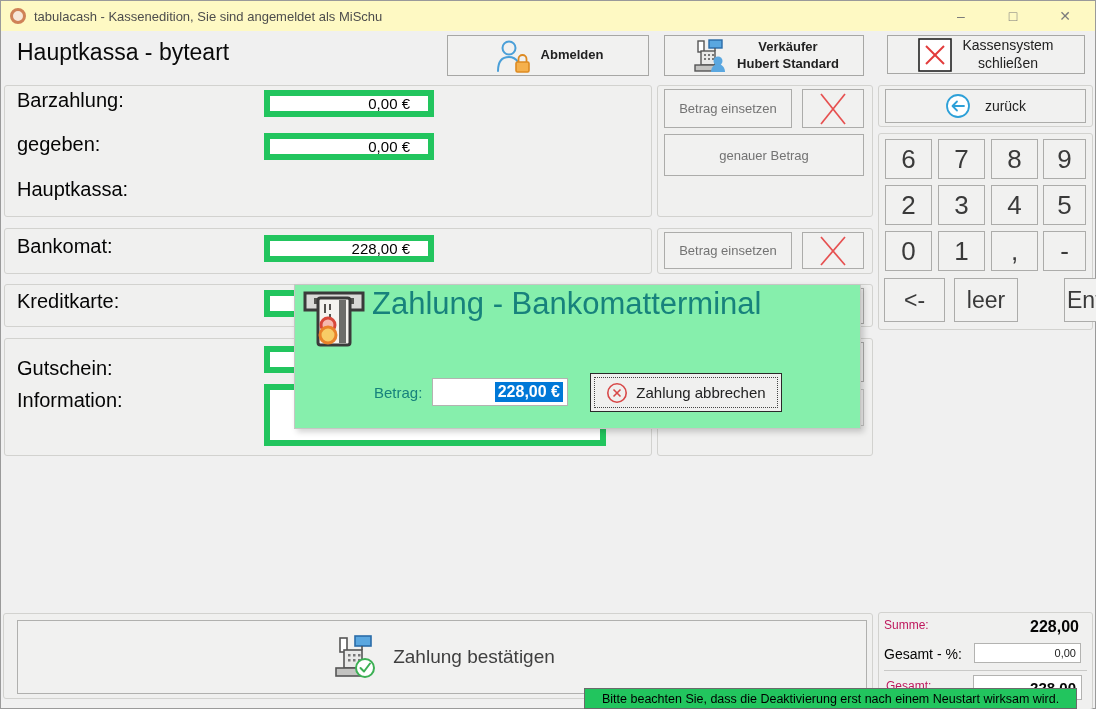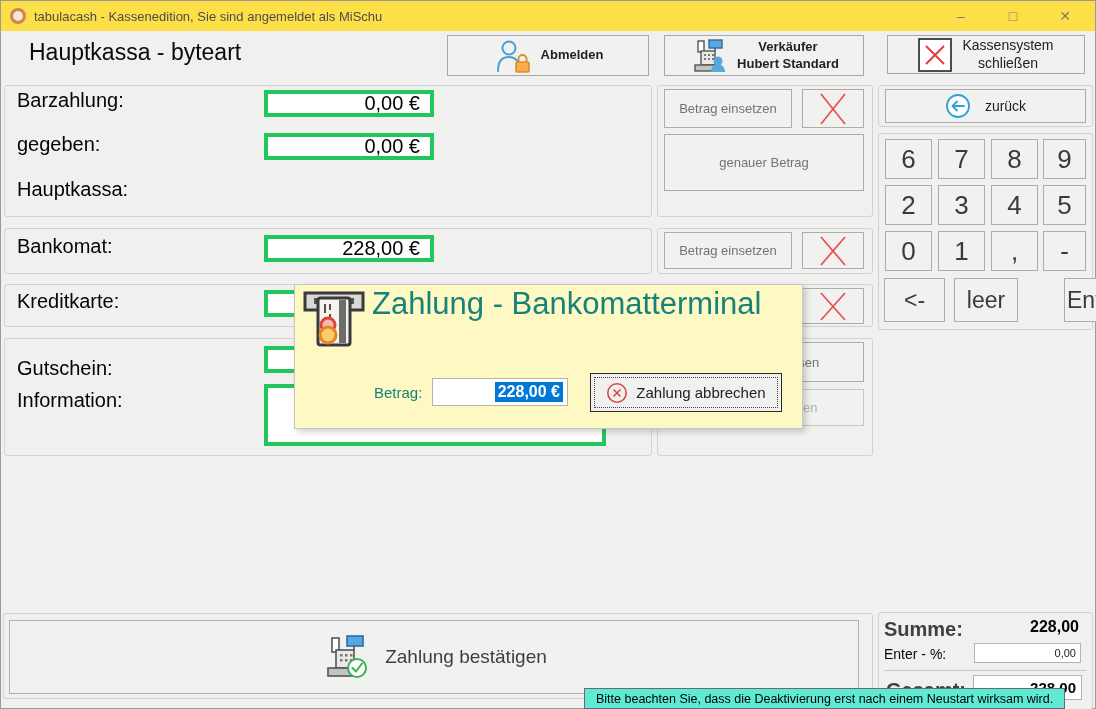--- a/index.html
+++ b/index.html
@@ -1,30 +1,30 @@
 <!DOCTYPE html>
 <html><head>
 <meta charset="utf-8">
 <style>
   * { margin:0; padding:0; box-sizing:border-box; }
   html,body { width:1096px; height:709px; }
   body { font-family:"Liberation Sans", sans-serif; background:#f0f0f0; color:#111; overflow:hidden; }
   .window { position:relative; width:1096px; height:709px; background:#f0f0f0; border:1px solid #9a9a9a; }
 
   
-  .titlebar { position:absolute; left:0; top:0; width:100%; height:30px; background:#fde047;padding-left:24px; }
+  .titlebar { position:absolute; left:0; top:0; width:100%; height:30px; background:#fef9c3;padding-left:24px; }
   .app-icon { position:absolute; left:9px; top:7px; width:16px; height:16px; border-radius:50%;
               border:3px solid #cf8257; background:#f7e6d8; }
   .titlebar-text { position:absolute; left:33px; top:8px; font-size:13px; color:#4d4d4d; white-space:nowrap; }
   .wc { position:absolute; top:0; width:44px; height:30px; display:flex; align-items:center; justify-content:center;
         font-size:14px; color:#7c7c7c; }
   .wc-min { left:938px; } .wc-max { left:990px; } .wc-close { left:1042px; }
 
   
-  .page-title { position:absolute; left:28px; top:38px; font-size:23px; color:#0a0a0a; }
+  .page-title { position:absolute; left:16px; top:38px; font-size:23px; color:#0a0a0a; }
   .hbtn { position:absolute; background:#f1f1f0; border:1px solid #a7a7a5; display:flex; align-items:center;
           justify-content:center; gap:10px; font-size:13px; font-weight:bold; color:#222; text-align:center; line-height:1.25; }
   .btn-abmelden { left:446px; top:34px; width:202px; height:41px; }
   .btn-verkaeufer { left:663px; top:34px; width:200px; height:41px; }
   .btn-kassensystem { left:886px; top:34px; width:198px; height:39px; }
 
   
   .grp { position:absolute; border:1px solid #d2d2cf; border-radius:3px; background:#f0f0ef; }
   .g1L { left:3px;  top:84px;  width:648px; height:132px; }
   .g1R { left:656px; top:84px; width:216px; height:132px; }
@@ -33,65 +33,65 @@
   .g3L { left:3px;  top:283px; width:648px; height:43px; }
   .g3R { left:656px; top:283px; width:216px; height:43px; }
   .g4L { left:3px;  top:337px; width:648px; height:118px; }
   .g4R { left:656px; top:337px; width:216px; height:118px; }
   .gZur { left:877px; top:84px;  width:215px; height:42px; }
   .gNum { left:877px; top:132px; width:215px; height:197px; }
   .gBotL { left:2px;  top:612px; width:870px; height:86px; }
   .gBotR { left:877px; top:611px; width:215px; height:98px; }
 
   .rowlabel { position:absolute; font-size:20px; color:#050505; white-space:nowrap; }
-  .field { position:absolute; background:#fff; border:4px solid #22c55e; display:flex; align-items:center;
-           justify-content:flex-end; padding:0 10px; font-size:20px; color:#000; }
+  .field { position:absolute; background:#fff; border:6px solid #22c55e; display:flex; align-items:center;
+           justify-content:flex-end; padding:0 18px; font-size:15px; color:#000; }
   .sbtn { position:absolute; background:#f1f1f0; border:1px solid #acacaa; display:flex; align-items:center;
           justify-content:center; font-size:13px; color:#737373; }
   .sbtn.disabled { color:#b1b1af; border-color:#c5c5c3; }
   .xbtn { position:absolute; background:#f1f1f0; border:1px solid #acacaa; display:flex; align-items:center; justify-content:center; }
 
   
   .key { position:absolute; background:#f1f1f0; border:1px solid #acacaa; display:flex; align-items:center;
          justify-content:center; font-size:26px; color:#3a3a3a; }
   .key.small { font-size:23px; }
   .btn-zurueck { position:absolute; left:884px; top:88px; width:201px; height:34px; background:#f1f1f0;
                  border:1px solid #acacaa; display:flex; align-items:center; justify-content:center; gap:14px;
                  font-size:14px; color:#222; }
 
   
-  .dialog { position:absolute; left:293px; top:283px; width:509px; height:145px; background:#fef9c3;
+  .dialog { position:absolute; left:293px; top:283px; width:567px; height:145px; background:#86efac;
             border:1px solid #c6c6c4; box-shadow:3px 3px 6px rgba(0,0,0,0.18); z-index:5; }
   .dlg-title { position:absolute; left:77px; top:1px; font-size:31px; font-weight:300; color:#17827c; white-space:nowrap; }
   .dlg-sub { position:absolute; left:79px; top:42px; font-size:15px; color:#17827c; white-space:nowrap; }
   .dlg-betrag { position:absolute; left:79px; top:99px; font-size:15px; color:#17827c; }
   .dlg-field { position:absolute; left:137px; top:93px; width:136px; height:28px; background:#fff;
                border:1px solid #b3b3b1; display:flex; align-items:center; justify-content:flex-end; padding:0 4px; }
   .dlg-sel { background:#0078d7; color:#fff; font-weight:bold; font-size:16px; padding:1px 3px; }
   .dlg-cancel { position:absolute; left:295px; top:88px; width:192px; height:39px; background:#f0f0ef;
                 border:1px solid #2a2a2a; display:flex; align-items:center; justify-content:center; gap:8px;
                 font-size:15px; color:#222; outline:1px dotted #444; outline-offset:-5px; }
 
   
-  .btn-confirm { position:absolute; left:8px; top:619px; width:850px; height:74px; background:#f1f1f0;
+  .btn-confirm { position:absolute; left:16px; top:619px; width:850px; height:74px; background:#f1f1f0;
                  border:1px solid #b0b0ae; display:flex; align-items:center; justify-content:center; gap:16px;
                  font-size:19px; color:#3f3f3f; }
-  .sum-label { position:absolute; font-weight:bold; font-size:20px; color:#404040; }
+  .sum-label { position:absolute; font-weight:normal; font-size:12px; color:#be185d; }
   .sum-value { position:absolute; font-weight:bold; font-size:16px; color:#050505; text-align:right; }
   .rab-label { position:absolute; left:883px; top:645px; font-size:14px; color:#050505; }
   .rab-field { position:absolute; left:973px; top:642px; width:107px; height:20px; background:#fff;
                border:1px solid #b3b3b1; display:flex; align-items:center; justify-content:flex-end;
                padding:0 4px; font-size:11px; color:#222; }
   .sum-divider { position:absolute; left:883px; top:669px; width:203px; height:1px; background:#c9c9c7; }
   .ges-field { position:absolute; left:972px; top:674px; width:109px; height:25px; background:#fff;
                border:1px solid #b3b3b1; display:flex; align-items:center; justify-content:flex-end;
                padding:0 5px; font-size:15px; font-weight:bold; color:#050505; }
 
-  .tooltip { position:absolute; left:583px; top:687px; height:21px; background:#5eead4; border:1px solid #6a6a6a;
-             display:flex; align-items:center; padding:0 11px; font-size:12.5px; color:#000; white-space:nowrap; z-index:10; }
+  .tooltip { position:absolute; left:583px; top:687px; height:21px; background:#22c55e; border:1px solid #6a6a6a;
+             display:flex; align-items:center; padding:0 17px; font-size:12.5px; color:#000; white-space:nowrap; z-index:10; }
 
   svg { display:block; }
 </style>
 </head>
 <body>
 
 <div class="window">
 
   <div class="titlebar">
     <div class="app-icon"></div>
@@ -184,21 +184,21 @@
   <div class="rowlabel" style="left:16px; top:388px;">Information:</div>
   <div class="field" style="left:263px; top:383px; width:342px; height:62px; justify-content:flex-start; align-items:flex-start;"></div>
 
   <div class="sbtn" style="left:663px; top:88px; width:128px; height:39px;">Betrag einsetzen</div>
   <div class="xbtn" style="left:801px; top:88px; width:62px; height:39px;">
     <svg width="40" height="34" viewBox="0 0 40 34">
       <line x1="8" y1="2" x2="32" y2="32" stroke="#e65050" stroke-width="1.7"></line>
       <line x1="32" y1="2" x2="8" y2="32" stroke="#e65050" stroke-width="1.7"></line>
     </svg>
   </div>
-  <div class="sbtn" style="left:663px; top:133px; width:200px; height:57px;">genauer Betrag</div>
+  <div class="sbtn" style="left:663px; top:133px; width:200px; height:42px;">genauer Betrag</div>
 
   <div class="sbtn" style="left:663px; top:231px; width:128px; height:37px;">Betrag einsetzen</div>
   <div class="xbtn" style="left:801px; top:231px; width:62px; height:37px;">
     <svg width="40" height="32" viewBox="0 0 40 32">
       <line x1="8" y1="2" x2="32" y2="30" stroke="#e65050" stroke-width="1.7"></line>
       <line x1="32" y1="2" x2="8" y2="30" stroke="#e65050" stroke-width="1.7"></line>
     </svg>
   </div>
 
   <div class="xbtn" style="left:801px; top:287px; width:62px; height:36px;">
@@ -291,21 +291,21 @@
         <circle cx="36" cy="34" r="9" fill="#fff" stroke="#3cb054" stroke-width="2"></circle>
         <polyline points="31.5,34 35,37.5 41,29.5" fill="none" stroke="#3cb054" stroke-width="2" stroke-linecap="round" stroke-linejoin="round"></polyline>
       </svg>
     </span>
     <span>Zahlung bestätigen</span>
   </div>
 
   <div class="grp gBotR"></div>
   <div class="sum-label" style="left:883px; top:617px;">Summe:</div>
   <div class="sum-value" style="left:978px; top:617px; width:100px;">228,00</div>
-  <div class="rab-label">Enter - %:</div>
+  <div class="rab-label">Gesamt - %:</div>
   <div class="rab-field">0,00</div>
   <div class="sum-divider"></div>
   <div class="sum-label" style="left:885px; top:678px;">Gesamt:</div>
   <div class="ges-field">228,00</div>
 
   <div class="tooltip">Bitte beachten Sie, dass die Deaktivierung erst nach einem Neustart wirksam wird.</div>
 
 </div>
 
 </body></html>

